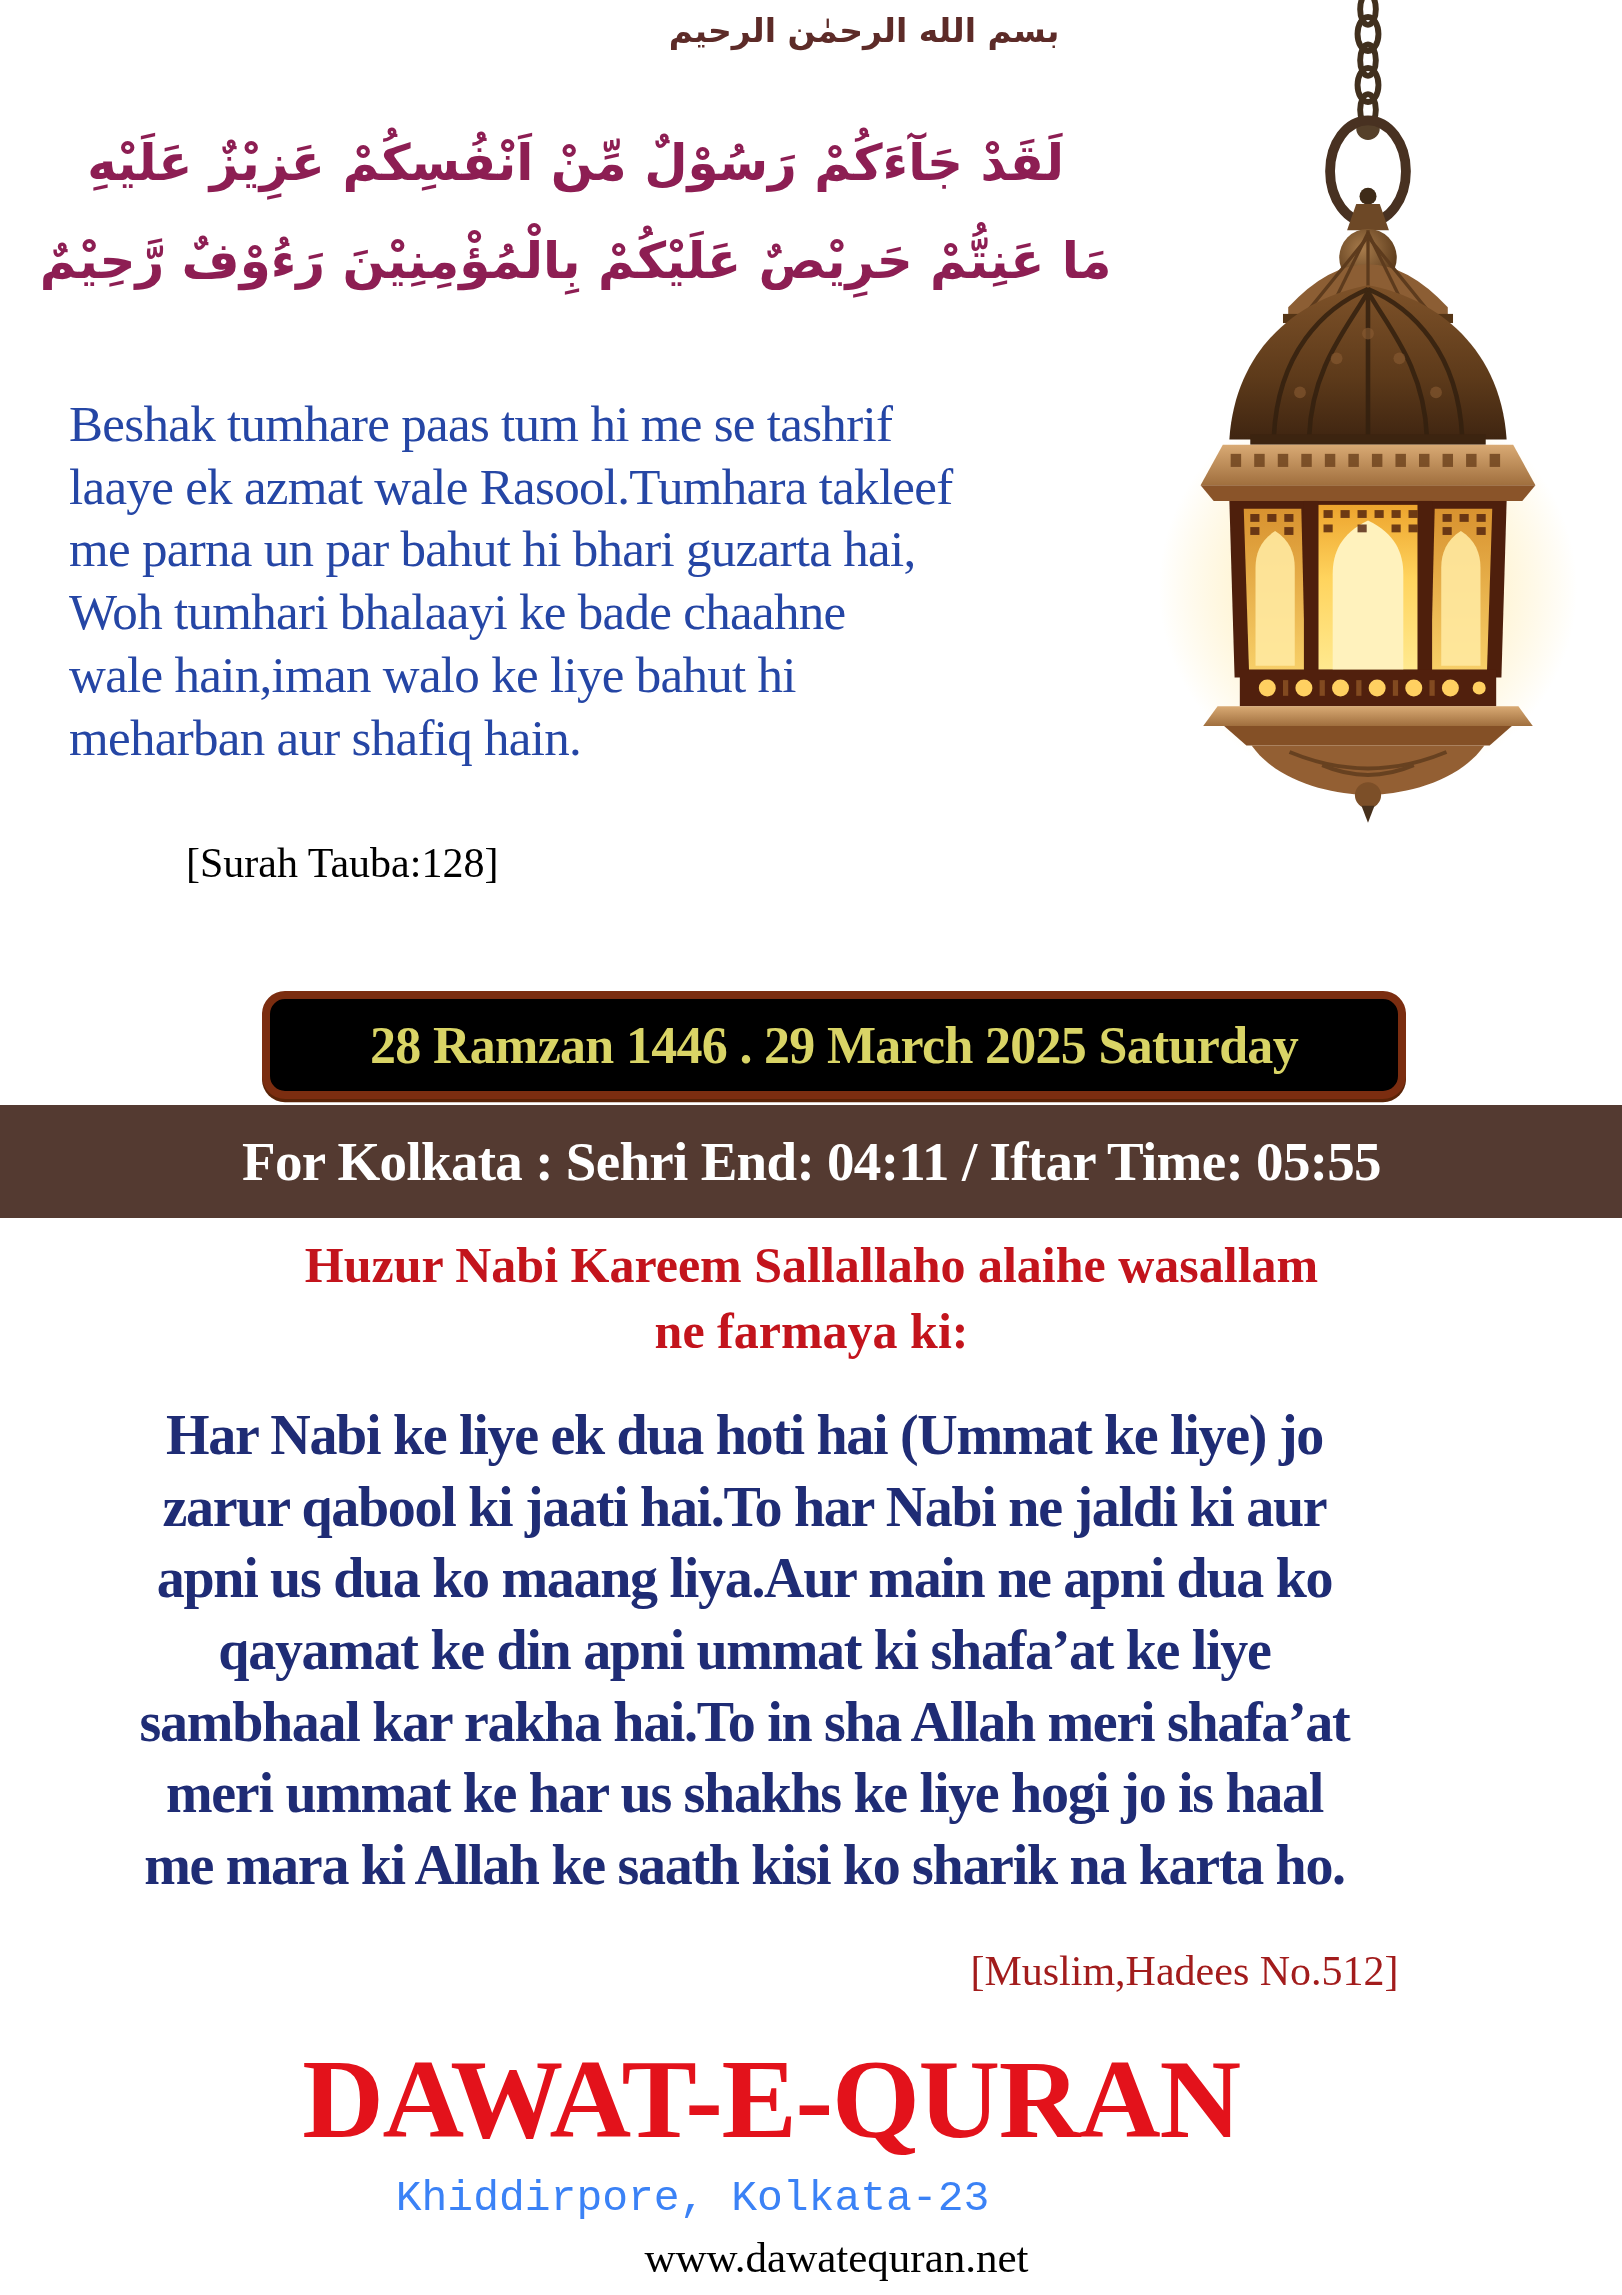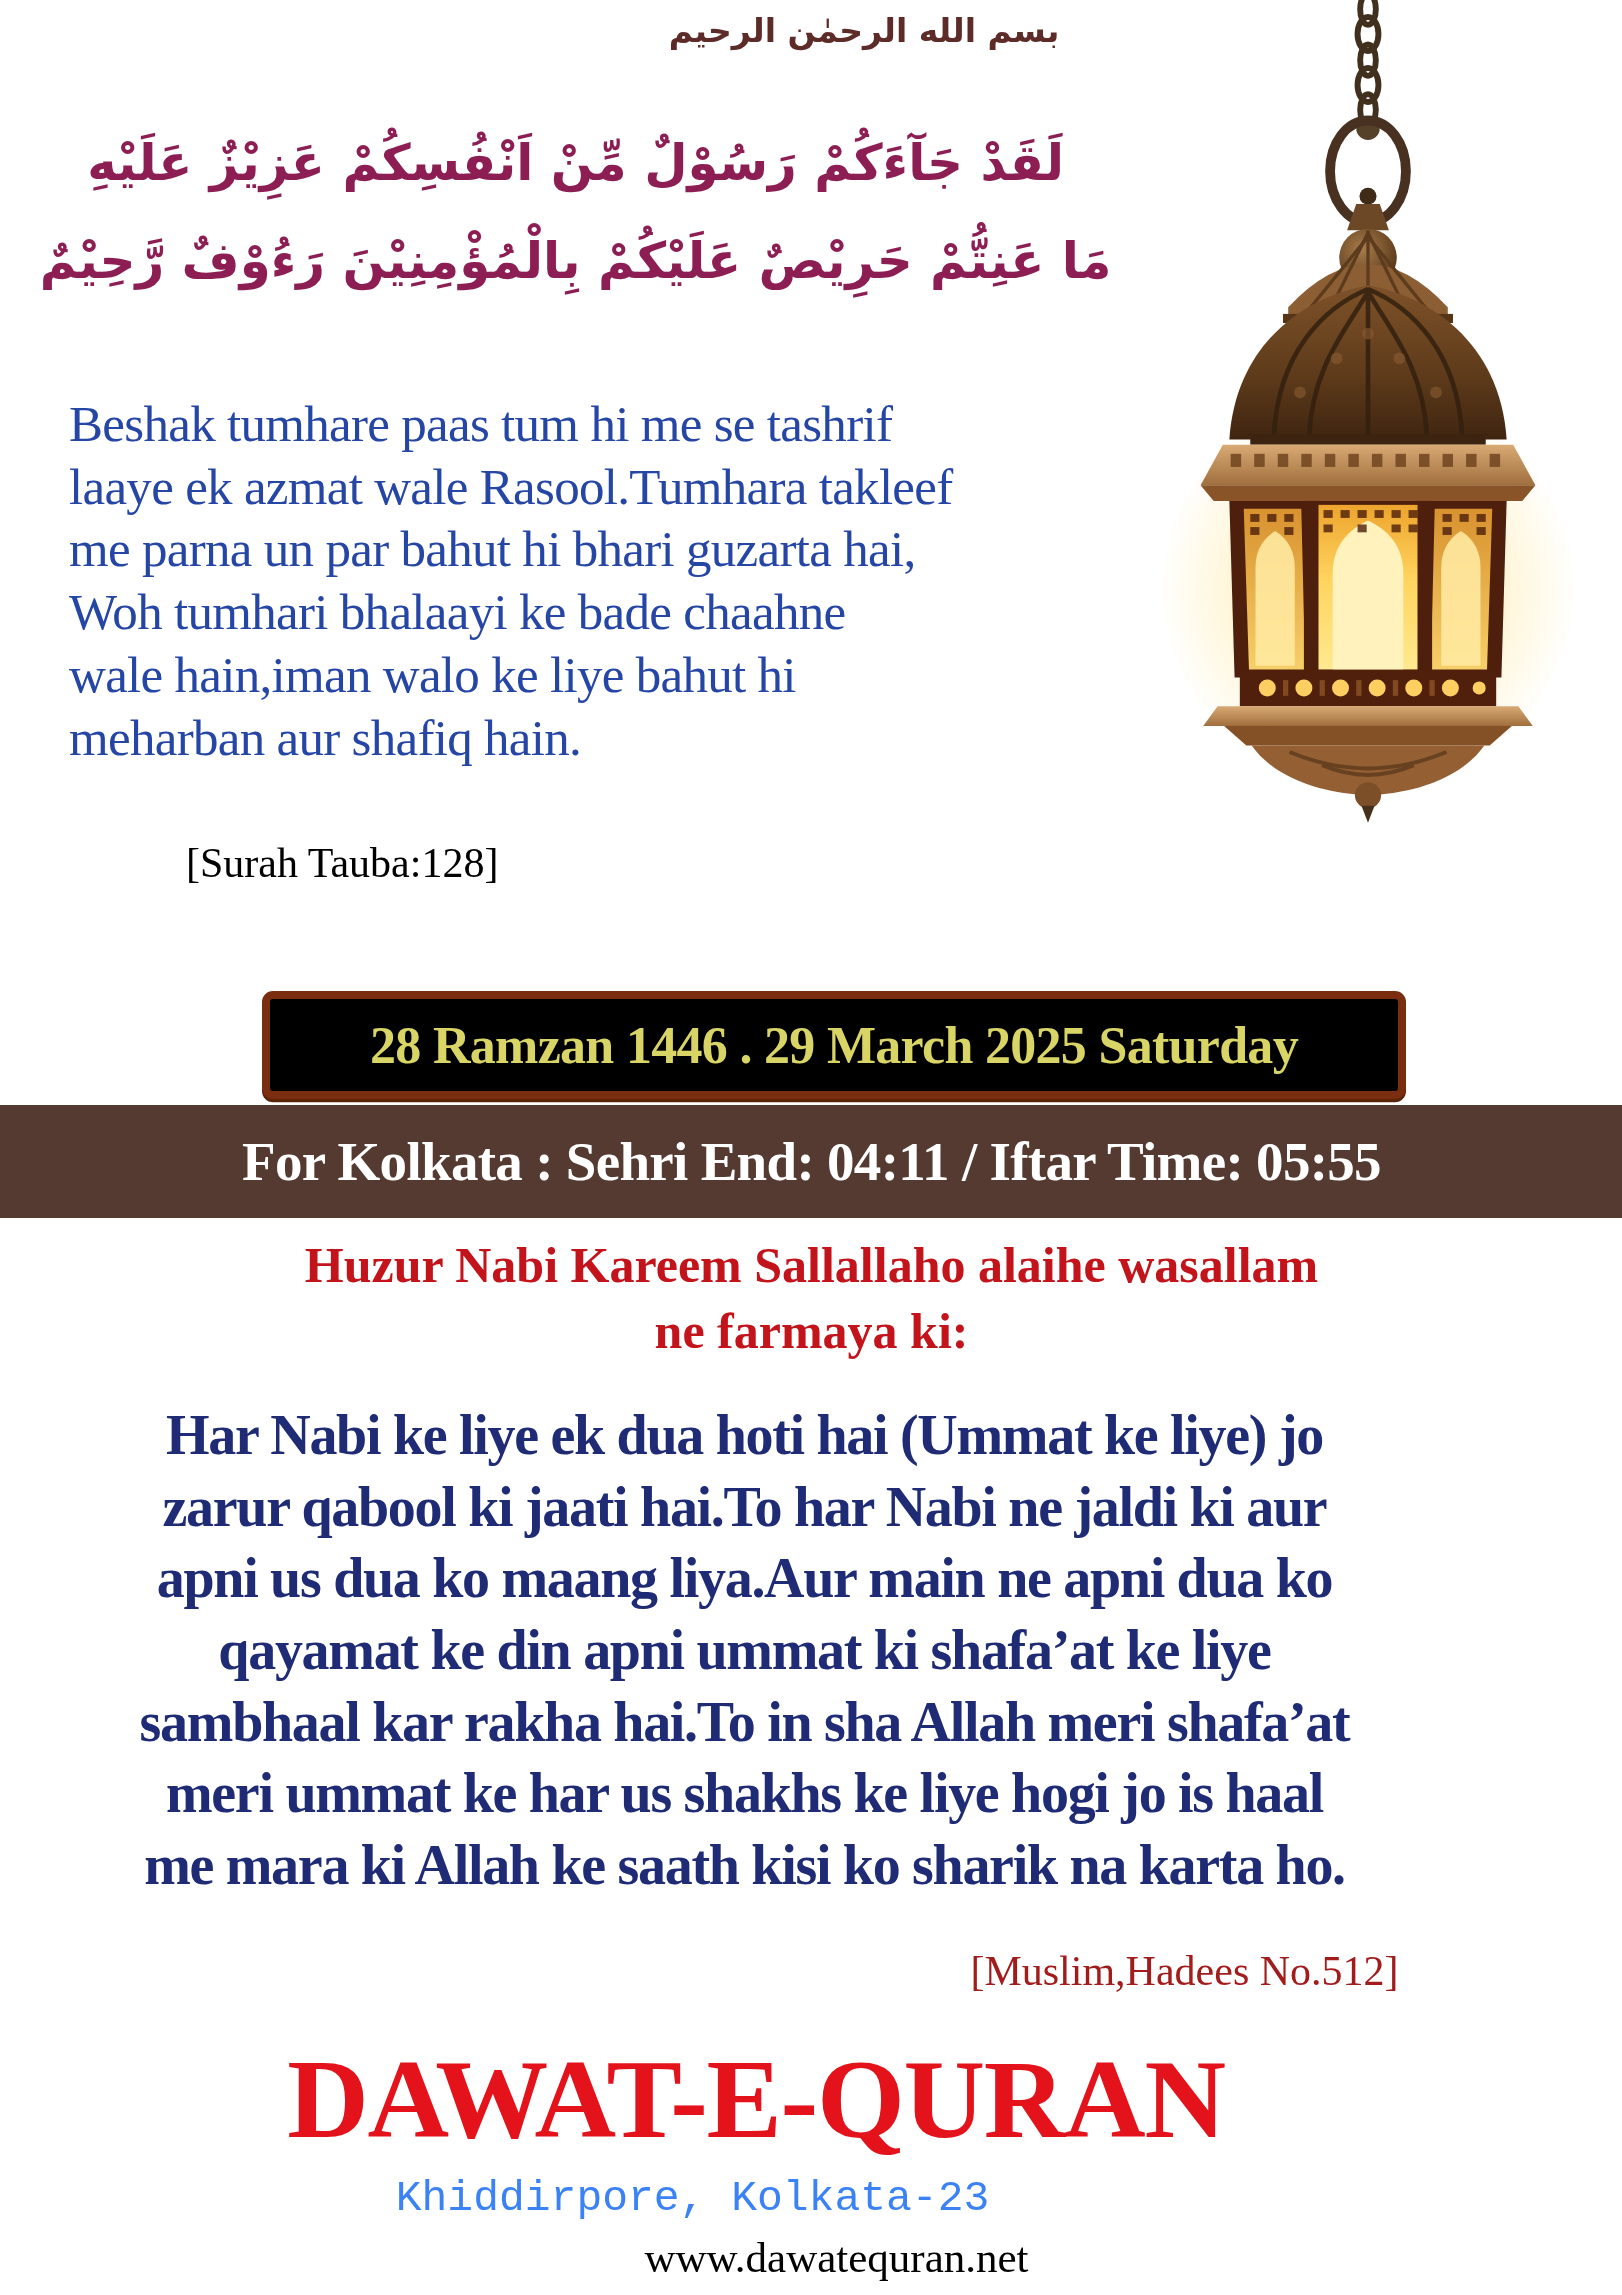--- a/index.html
+++ b/index.html
@@ -33,21 +33,21 @@
   .verse-ref{
     top:839px;left:186px;font-size:42px;color:#000000;
   }
 
   
   .lantern-wrap{top:0;left:1152px;width:432px;height:824px;}
 
   
   .date-banner{
     top:991px;left:262px;width:1144px;height:108px;box-sizing:border-box;
-    background:#000000;border:8.5px solid #7b2d10;border-radius:11px;
+    background:#000000;border:8.5px solid #7b2d10;border-radius:23px;
     display:flex;align-items:center;justify-content:center;
     box-shadow:0 3.3px 0 #5a2408;
   }
   .date-banner span{
     font-weight:bold;font-size:52px;color:#d9d466;letter-spacing:-0.7px;
     white-space:nowrap;
   }
 
   
   .timing-band{
@@ -73,21 +73,21 @@
     white-space:pre-line;letter-spacing:-1.3px;
   }
 
   .hadith-ref{
     top:1947px;left:916px;width:537px;text-align:center;
     font-size:42px;color:#a21c1c;
   }
 
   
   .org-name{
-    top:2034px;left:0;width:1512px;text-align:center;
+    top:2034px;left:15px;width:1512px;text-align:center;
     font-weight:bold;font-size:113px;color:#e3121b;letter-spacing:-1.3px;
   }
   .org-address{
     top:2174px;left:0;width:1385px;text-align:center;
     font-size:43px;color:#3b82f6;font-family:Liberation Mono, monospace;
   }
   .org-website{
     top:2233px;left:0;width:1623px;text-align:center;
     font-size:43px;color:#000000;padding-left:25px;
   }

